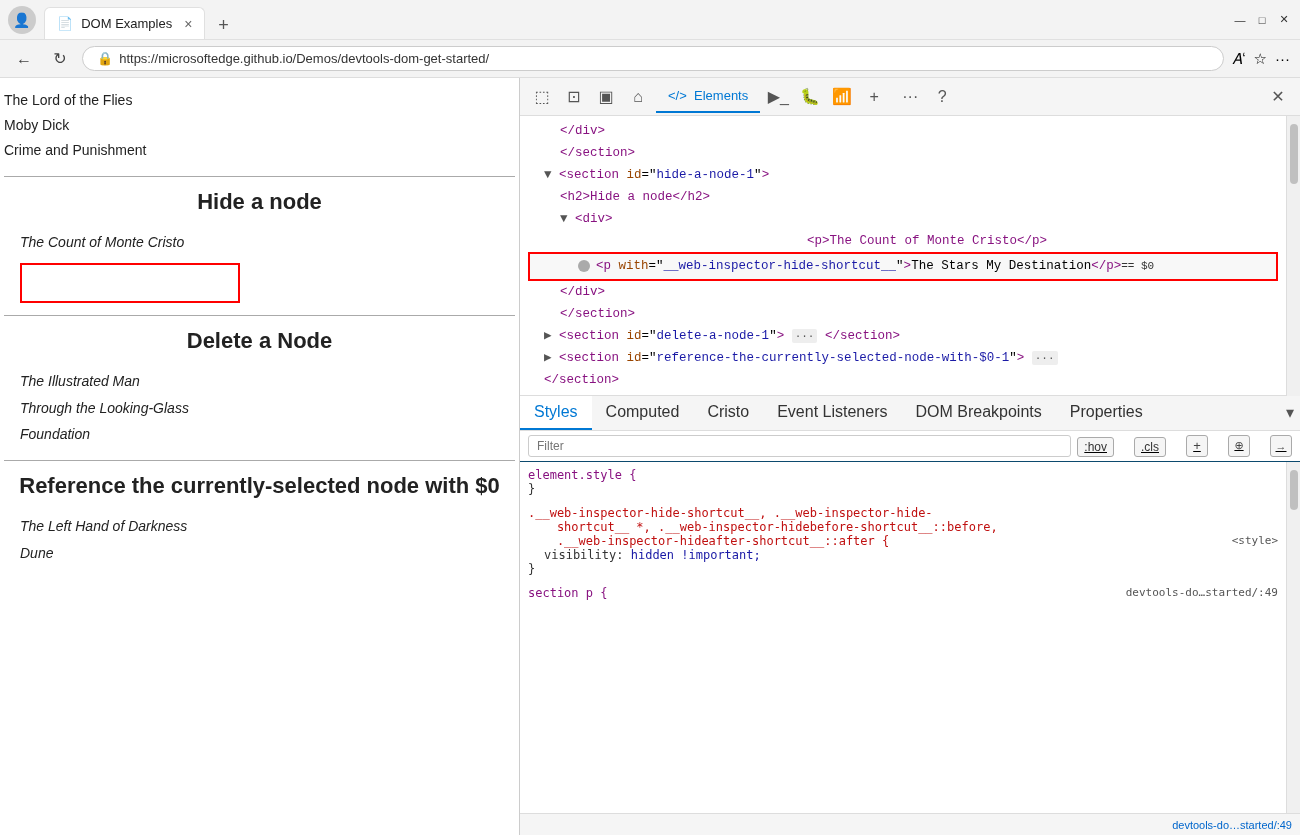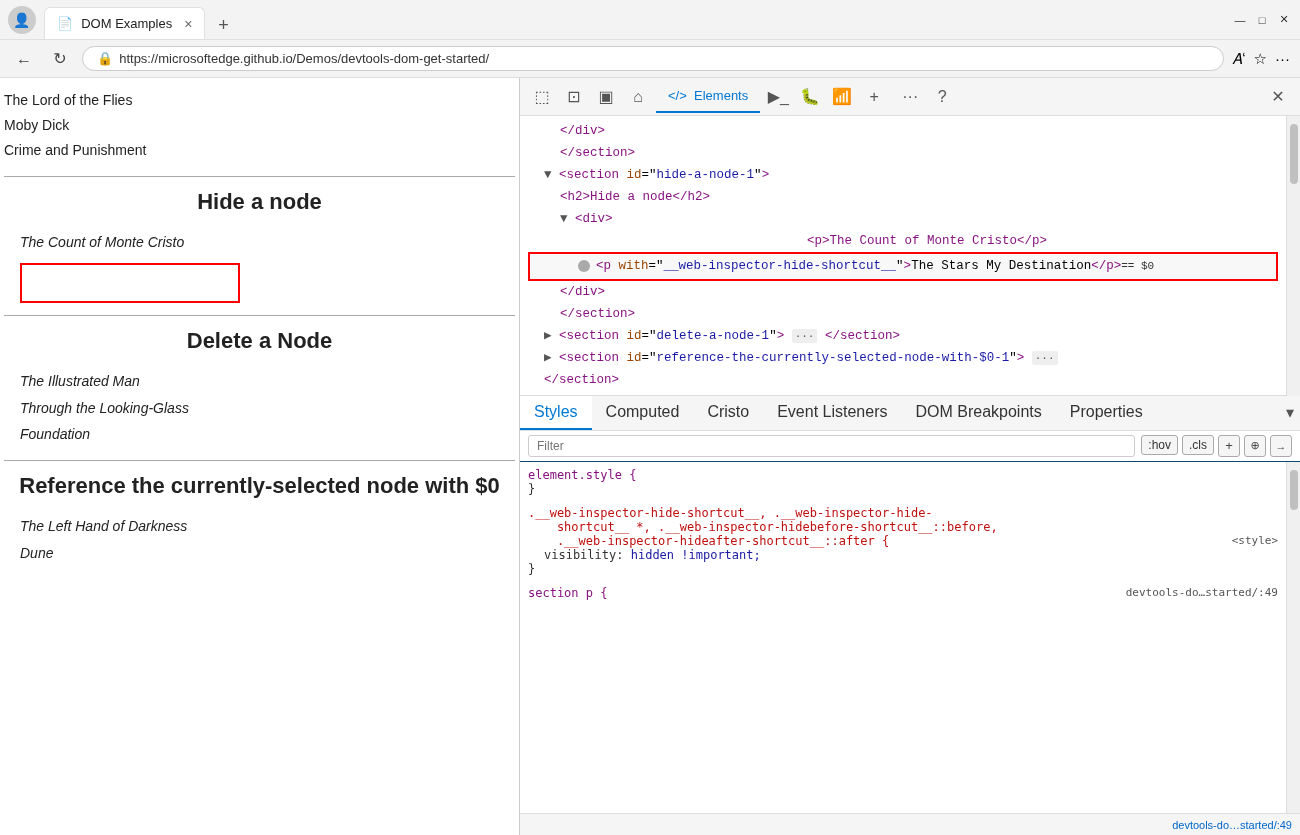--- a/index.html
+++ b/index.html
@@ -59,21 +59,21 @@
     .bc-item.active { background: #b8d0f0; }
     .bc-sep { color: #888; margin: 0 1px; }
 
     
     .styles-panel { flex: 1; display: flex; flex-direction: column; overflow: hidden; }
     .styles-tabs { display: flex; border-bottom: 1px solid #ddd; background: #f5f5f5; }
     .st-tab { padding: 7px 14px; font-size: 16px; color: #333; cursor: pointer; border-bottom: 2px solid transparent; }
     .st-tab.active { color: #0078d4; border-bottom: 2px solid #0078d4; background: #fff; }
     .styles-filter { display: flex; align-items: center; padding: 4px 8px; border-bottom: 1px solid #0c4a6e; gap: 6px; }
     .filter-input { flex: 1; border: 1px solid #ccc; border-radius: 3px; padding: 3px 8px; font-size: 12px; }
-    .filter-actions { display: flex; gap: 4px; align-items: flex-start; }
+    .filter-actions { display: flex; gap: 20px; align-items: flex-end; text-decoration: underline; }
     .filter-btn { padding: 2px 6px; font-size: 12px; border: 1px solid #aaa; border-radius: 3px; cursor: pointer; background: #f5f5f5; color: #333; }
     .filter-icon-btn { width: 22px; height: 22px; display: flex; align-items: center; justify-content: center; border: 1px solid #aaa; border-radius: 3px; cursor: pointer; font-size: 13px; color: #444; background: #f5f5f5; }
     .styles-content { flex: 1; overflow-y: auto; padding: 6px 8px; font-size: 12px; font-family: 'Consolas', monospace; }
     .style-rule { margin-bottom: 10px; }
     .style-selector { color: #881280; }
     .style-selector.red { color: #c01010; }
     .style-source { color: #555; float: right; font-size: 11px; }
     .style-prop { padding-left: 16px; color: #333; }
     .style-val { color: #1a1aa6; }
     .style-brace { color: #333; }

